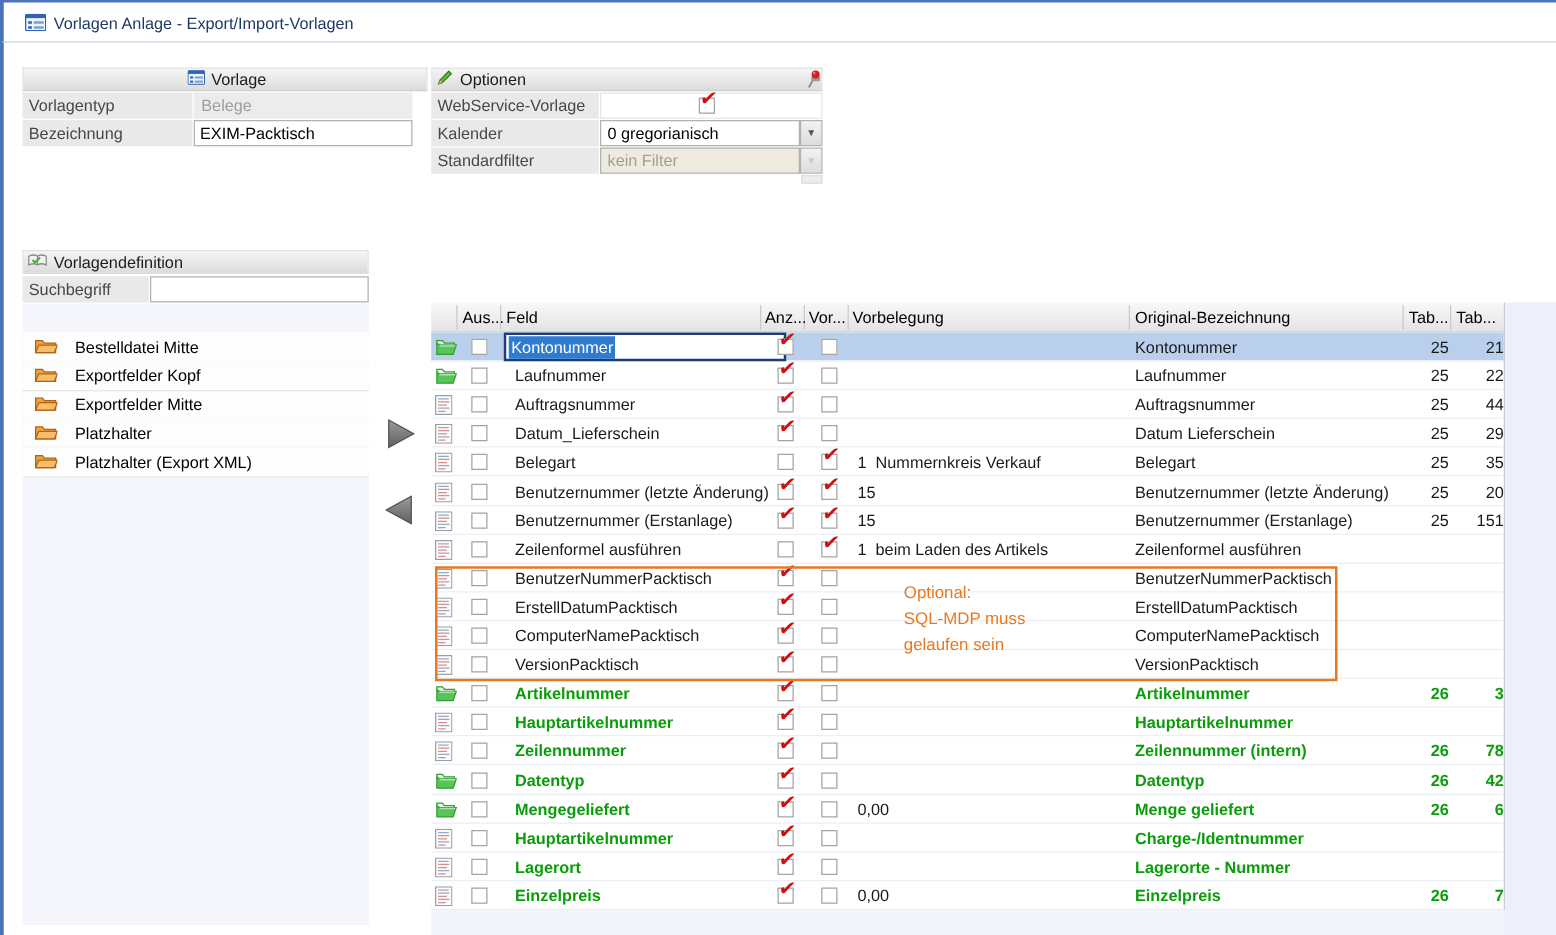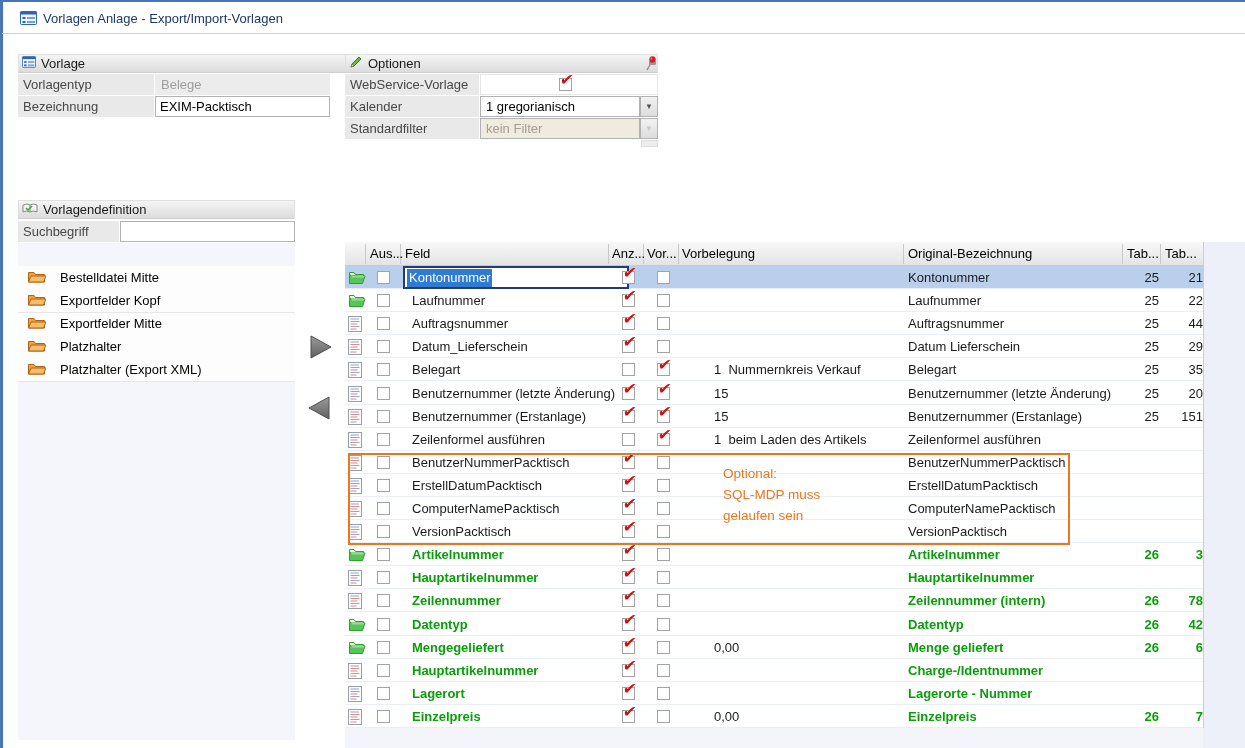--- a/index.html
+++ b/index.html
@@ -57,21 +57,21 @@
   .hsep{position:absolute;top:2px;width:1px;height:20px;background:#c9c9c9;}
   .grid-body{left:345px;top:266px;width:858px;height:462px;background:#fff;}
   .grow{position:absolute;left:0;width:858px;height:23px;border-bottom:1px solid #eaeff7;box-sizing:border-box;}
   .grow.selected{background:#b9cfeb;}
   .gcell{position:absolute;top:4px;white-space:pre;}
   .c-icon{left:3px;top:4px;}
   .c-aus{left:32px;top:5px;}
   .c-anz{left:277px;top:5px;}
   .c-vor{left:312px;top:5px;}
   .c-feld{left:67px;}
-  .c-vb{left:341px;margin-left:28px;}
+  .c-vb{left:341px;}
   .c-orig{left:563px;}
   .c-t1{left:776px;width:38px;text-align:right;}
   .c-t2{left:814px;width:44px;text-align:right;}
   .green-row .c-feld,.green-row .c-orig,.green-row .c-t1,.green-row .c-t2{color:#0b9c0b;font-weight:bold;}
   .edit-box{
     position:absolute;left:58px;top:0px;width:226px;height:23px;
     border:2px solid #1e3c78;background:#fff;box-sizing:border-box;
   }
   .edit-sel{position:absolute;left:2px;top:1px;background:#2e7bd0;color:#fff;padding:1px 1px 2px 2px;}
   .pale-right{left:1203px;top:242px;width:42px;height:506px;background:#edf0f8;}
@@ -92,21 +92,21 @@
       <rect x="0.5" y="0.5" width="16" height="3" fill="#2e64b2"></rect>
       <rect x="2.5" y="6" width="3" height="2" fill="#2e64b2"></rect>
       <rect x="7" y="6" width="8" height="2" fill="#7aa0d0"></rect>
       <rect x="2.5" y="10" width="3" height="2" fill="#2e64b2"></rect>
       <rect x="7" y="10" width="8" height="2" fill="#7aa0d0"></rect>
     </svg>
 </span>
 <div class="abs title-text">Vorlagen Anlage - Export/Import-Vorlagen</div>
 <div class="abs title-sep"></div>
 
-<div class="abs panel-header" style="left:18px;top:54px;width:370px;">
+<div class="abs panel-header" style="left:18px;top:54px;width:324px;justify-content:center;">
   <span><svg width="14" height="12" viewBox="0 0 17 14">
         <rect x="0.5" y="0.5" width="16" height="13" rx="1" fill="#eef4fc" stroke="#2e64b2"></rect>
         <rect x="0.5" y="0.5" width="16" height="3" fill="#2e64b2"></rect>
         <rect x="2.5" y="6" width="3" height="2" fill="#2e64b2"></rect>
         <rect x="7" y="6" width="8" height="2" fill="#7aa0d0"></rect>
         <rect x="2.5" y="10" width="3" height="2" fill="#2e64b2"></rect>
         <rect x="7" y="10" width="8" height="2" fill="#7aa0d0"></rect>
       </svg></span>
   <span>Vorlage</span>
 </div>
@@ -130,21 +130,21 @@
       <circle cx="7.4" cy="2.4" r="1" fill="#f08080"></circle>
     </svg>
 </span>
 <div class="abs lbl-cell" style="left:345px;top:74px;width:134px;">WebService-Vorlage</div>
 <div class="abs" style="left:480px;top:74px;width:178px;height:21px;background:#fff;border:1px solid #e6e6e6;box-sizing:border-box;">
   <span class="checkbox" style="left:78px;top:3px;">
     <span class="checkmark">✔</span>
   </span>
 </div>
 <div class="abs lbl-cell" style="left:345px;top:96px;width:134px;">Kalender</div>
-<div class="abs combo-field" style="left:480px;top:96px;width:160px;">1 gregorianisch</div>
+<div class="abs combo-field" style="left:480px;top:96px;width:160px;">0 gregorianisch</div>
 <div class="abs combo-btn" style="left:640px;top:96px;width:18px;">
     <span>▼</span>
   </div>
 <div class="abs lbl-cell" style="left:345px;top:118px;width:134px;">Standardfilter</div>
 <div class="abs combo-field combo-disabled" style="left:480px;top:118px;width:160px;">kein Filter</div>
 <div class="abs combo-btn dis" style="left:640px;top:118px;width:18px;">
     <span>▼</span>
   </div>
 <div class="abs" style="left:641px;top:140px;width:17px;height:7px;background:#ededed;border:1px solid #dcdcdc;box-sizing:border-box;"></div>
 

